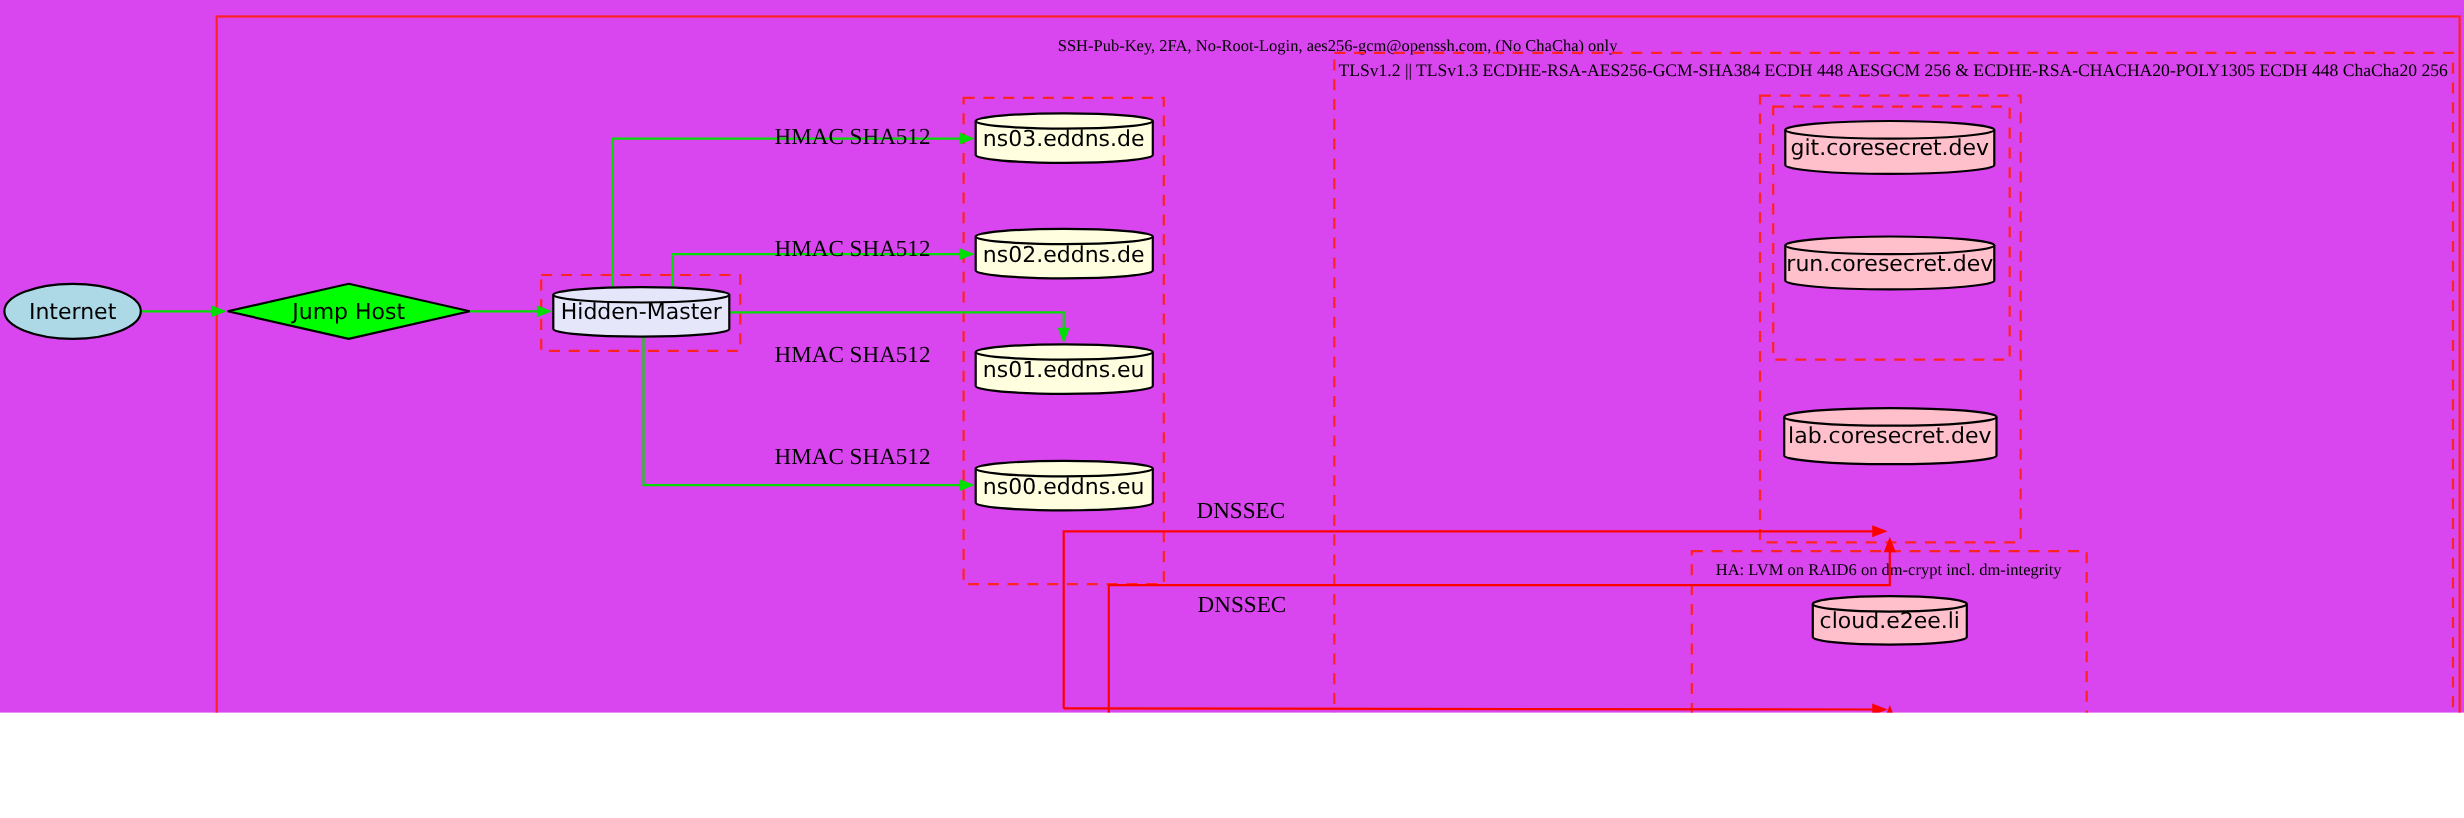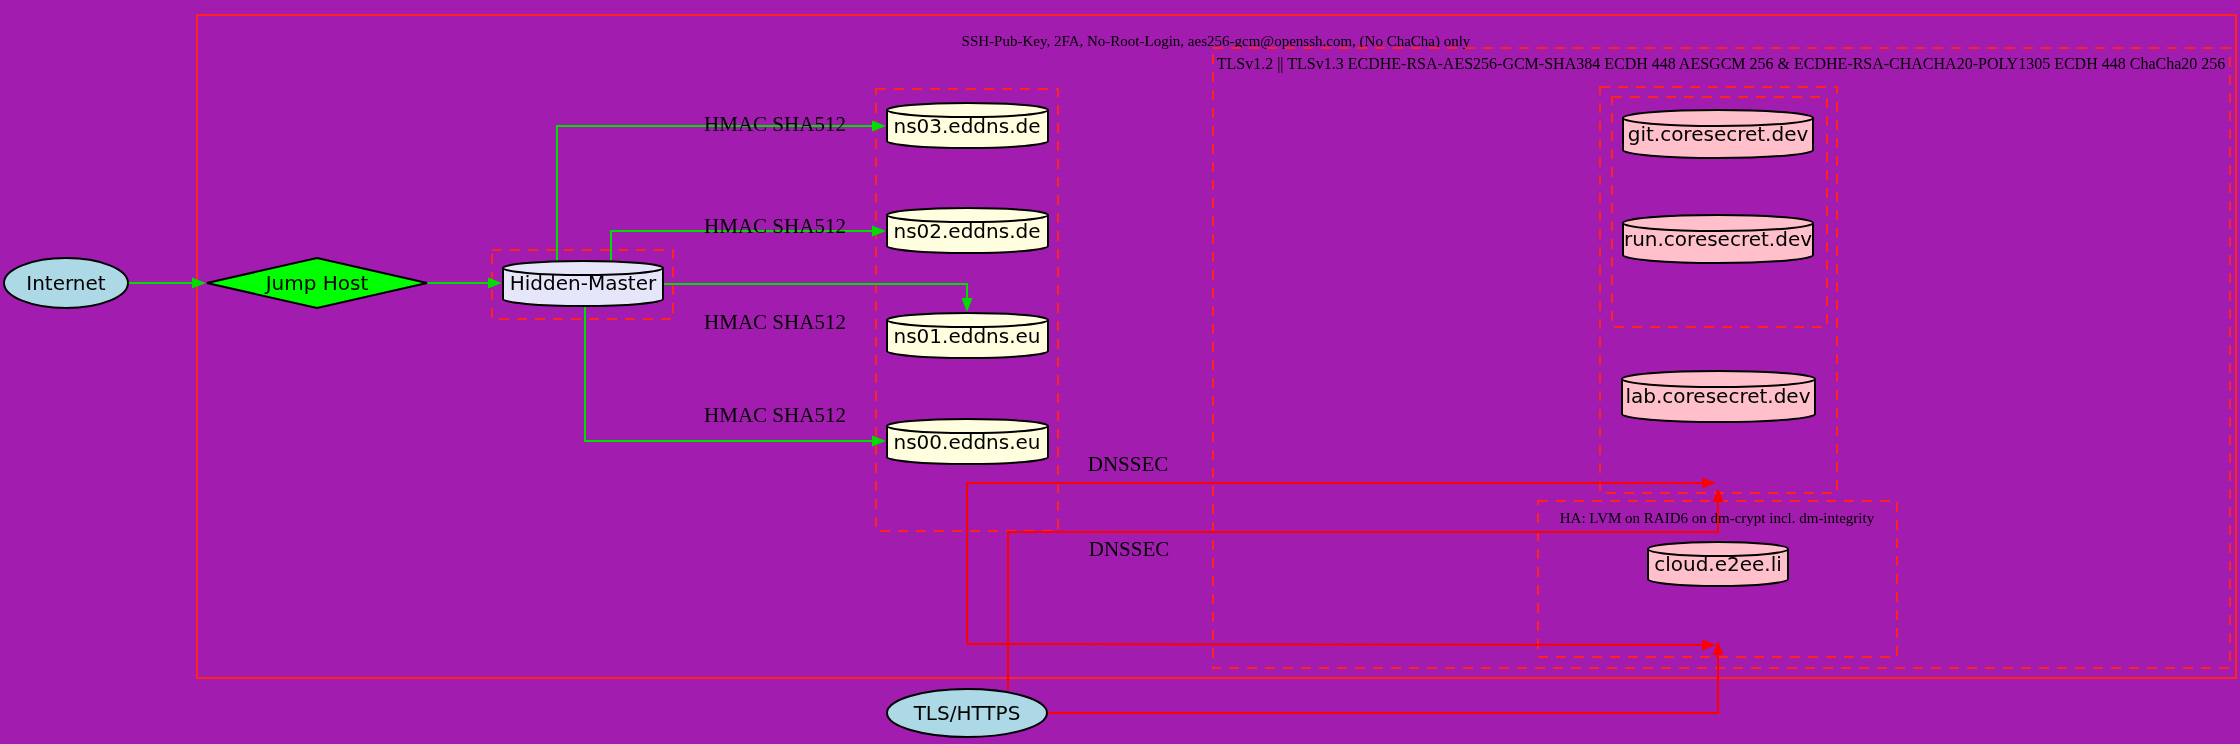--- a/index.html
+++ b/index.html
@@ -1,16 +1,16 @@
 <!DOCTYPE html>
 <html><head>
 <meta charset="utf-8">
 <style>
   html,body{margin:0;padding:0;background:#ffffff;}
-  .stage{position:relative;width:2240px;height:744px;background:#a21caf;overflow:hidden;}
+  .stage{position:relative;width:2240px;height:648px;background:#d946ef;overflow:hidden;}
   svg{display:block;}
   text{font-family:"DejaVu Sans",sans-serif;}
   .node-label{font-size:20px;fill:#000;text-anchor:middle;}
   .edge-label{font-family:"Liberation Serif","DejaVu Serif",serif;font-size:21px;fill:#000;text-anchor:middle;}
   .cluster-label{font-family:"Liberation Serif","DejaVu Serif",serif;fill:#000;text-anchor:middle;}
   .cluster-label.big{font-size:15px;}
   .cluster-label.tls{font-size:16px;}
   .cluster-label.ha{font-size:15px;}
   .cluster{fill:none;stroke:#ff2222;stroke-width:2;}
   .dashed{stroke-dasharray:10,8;}

